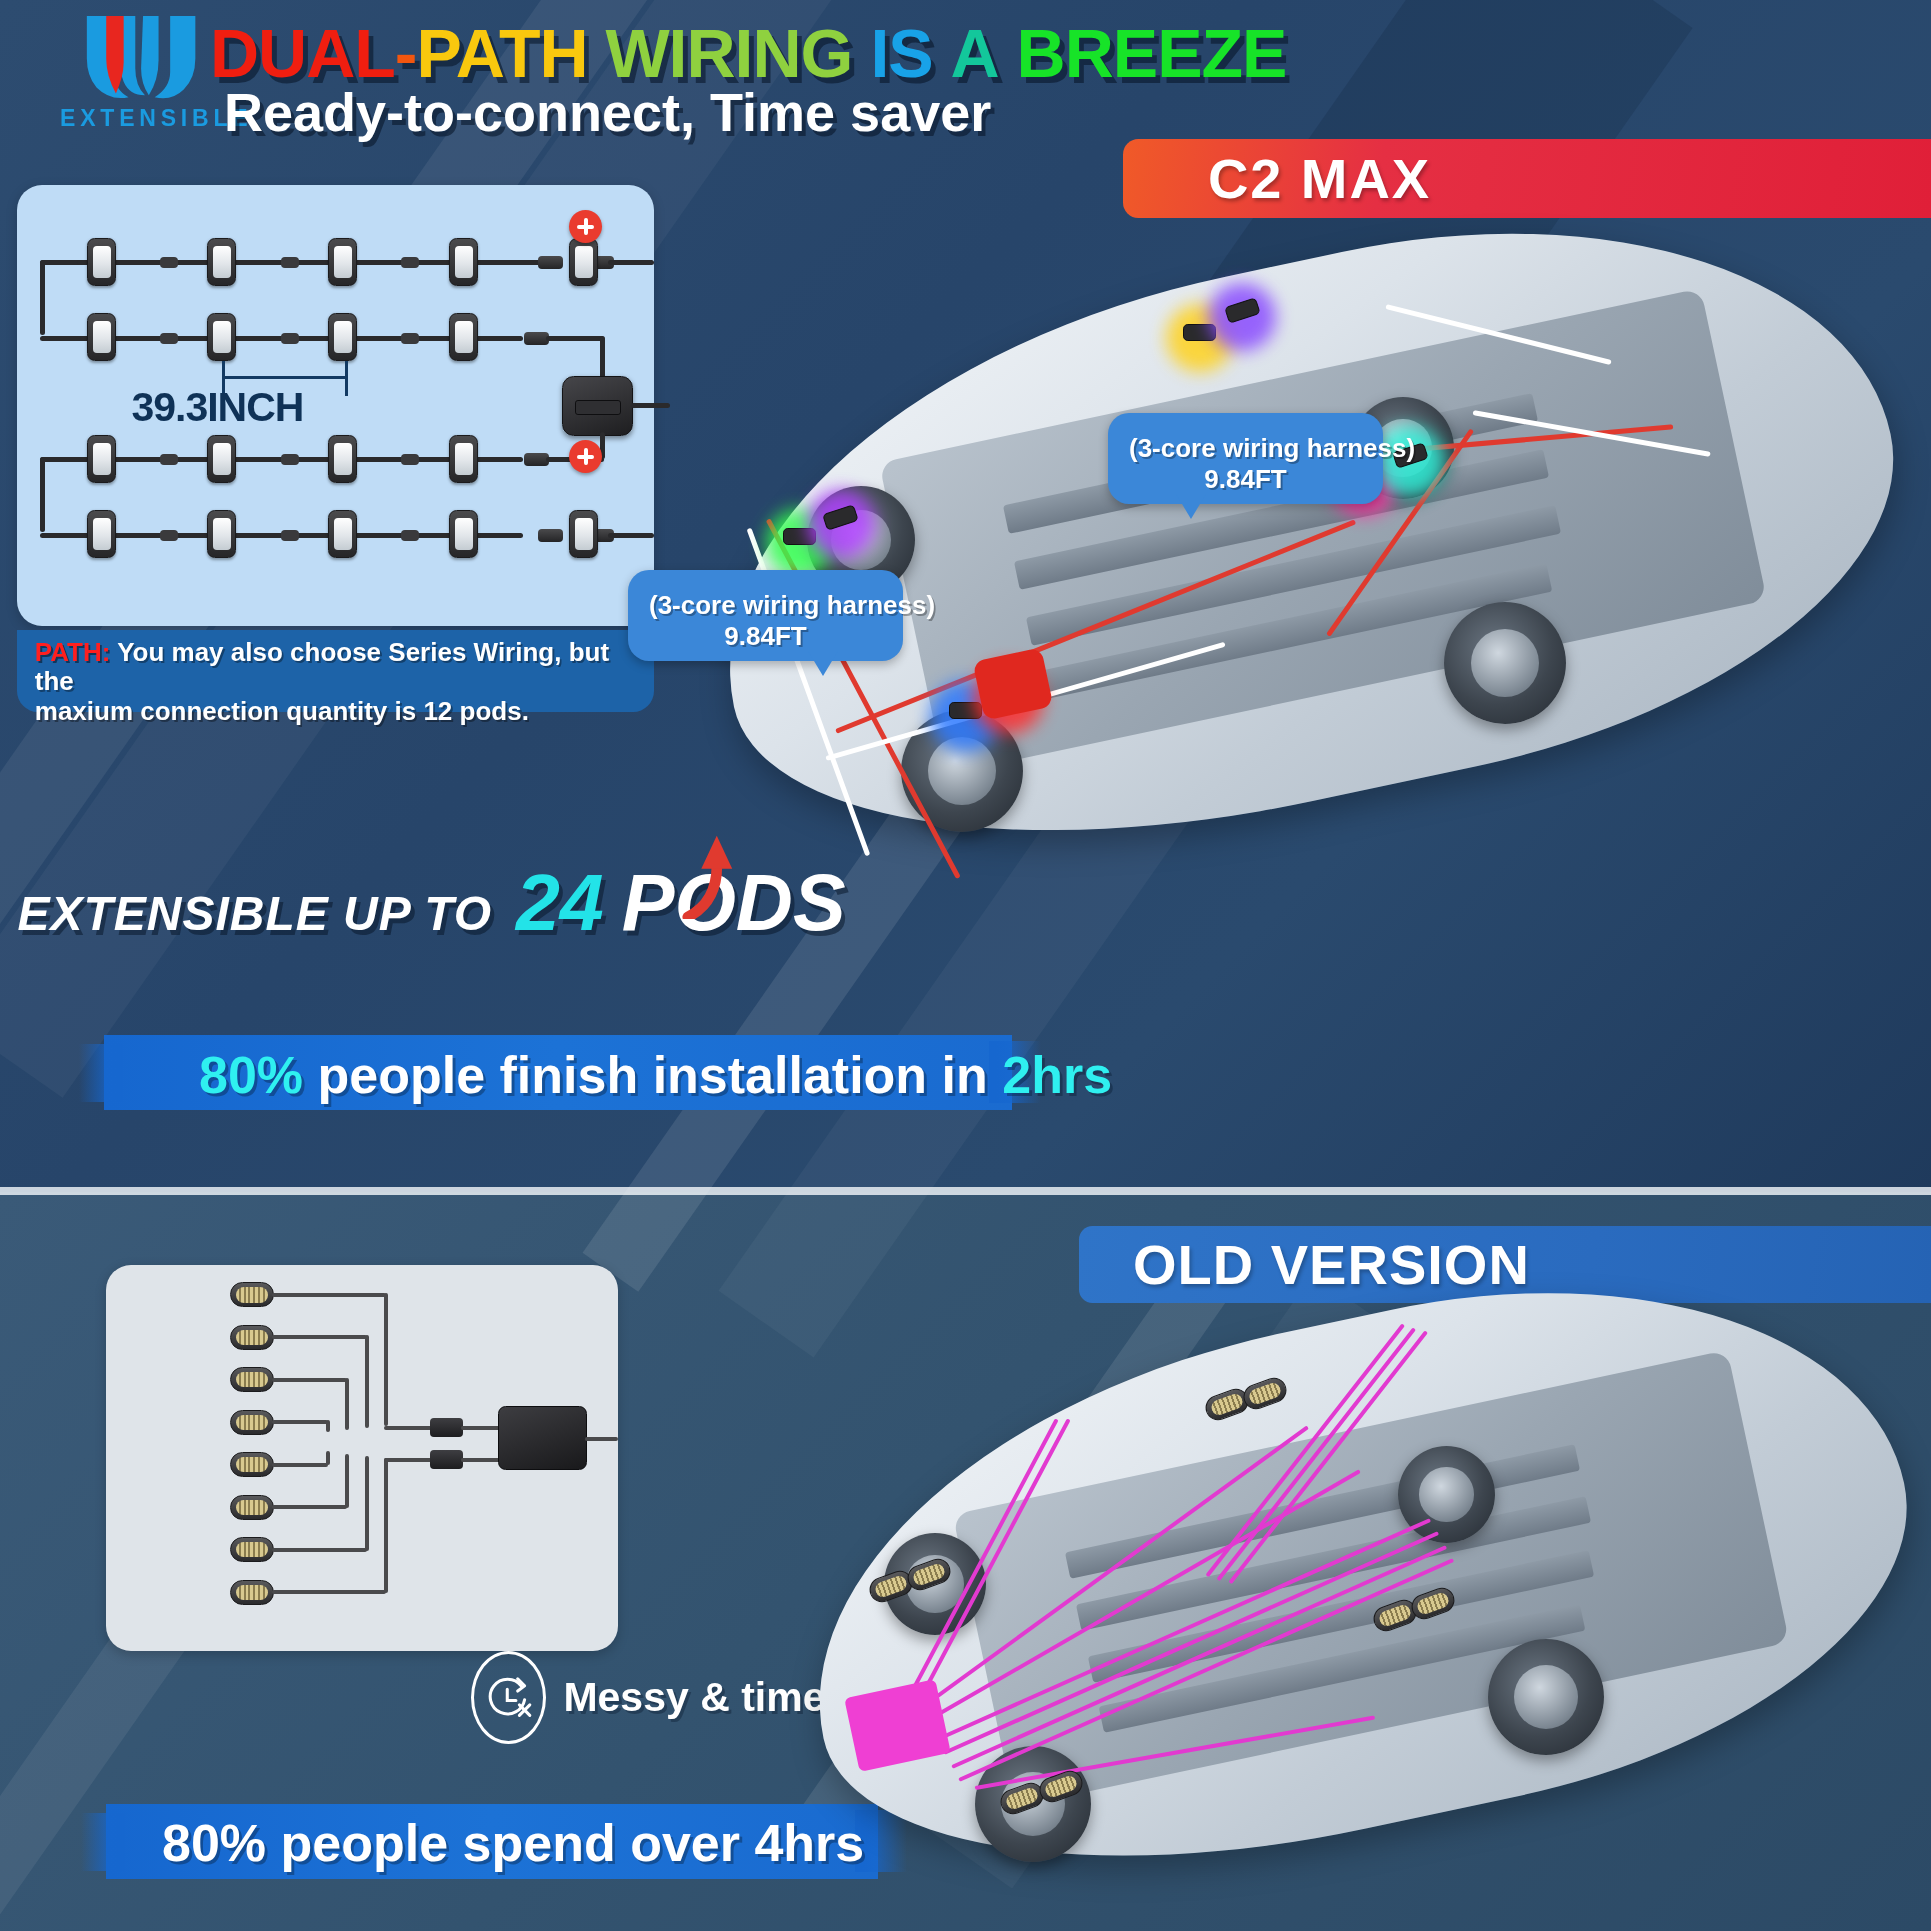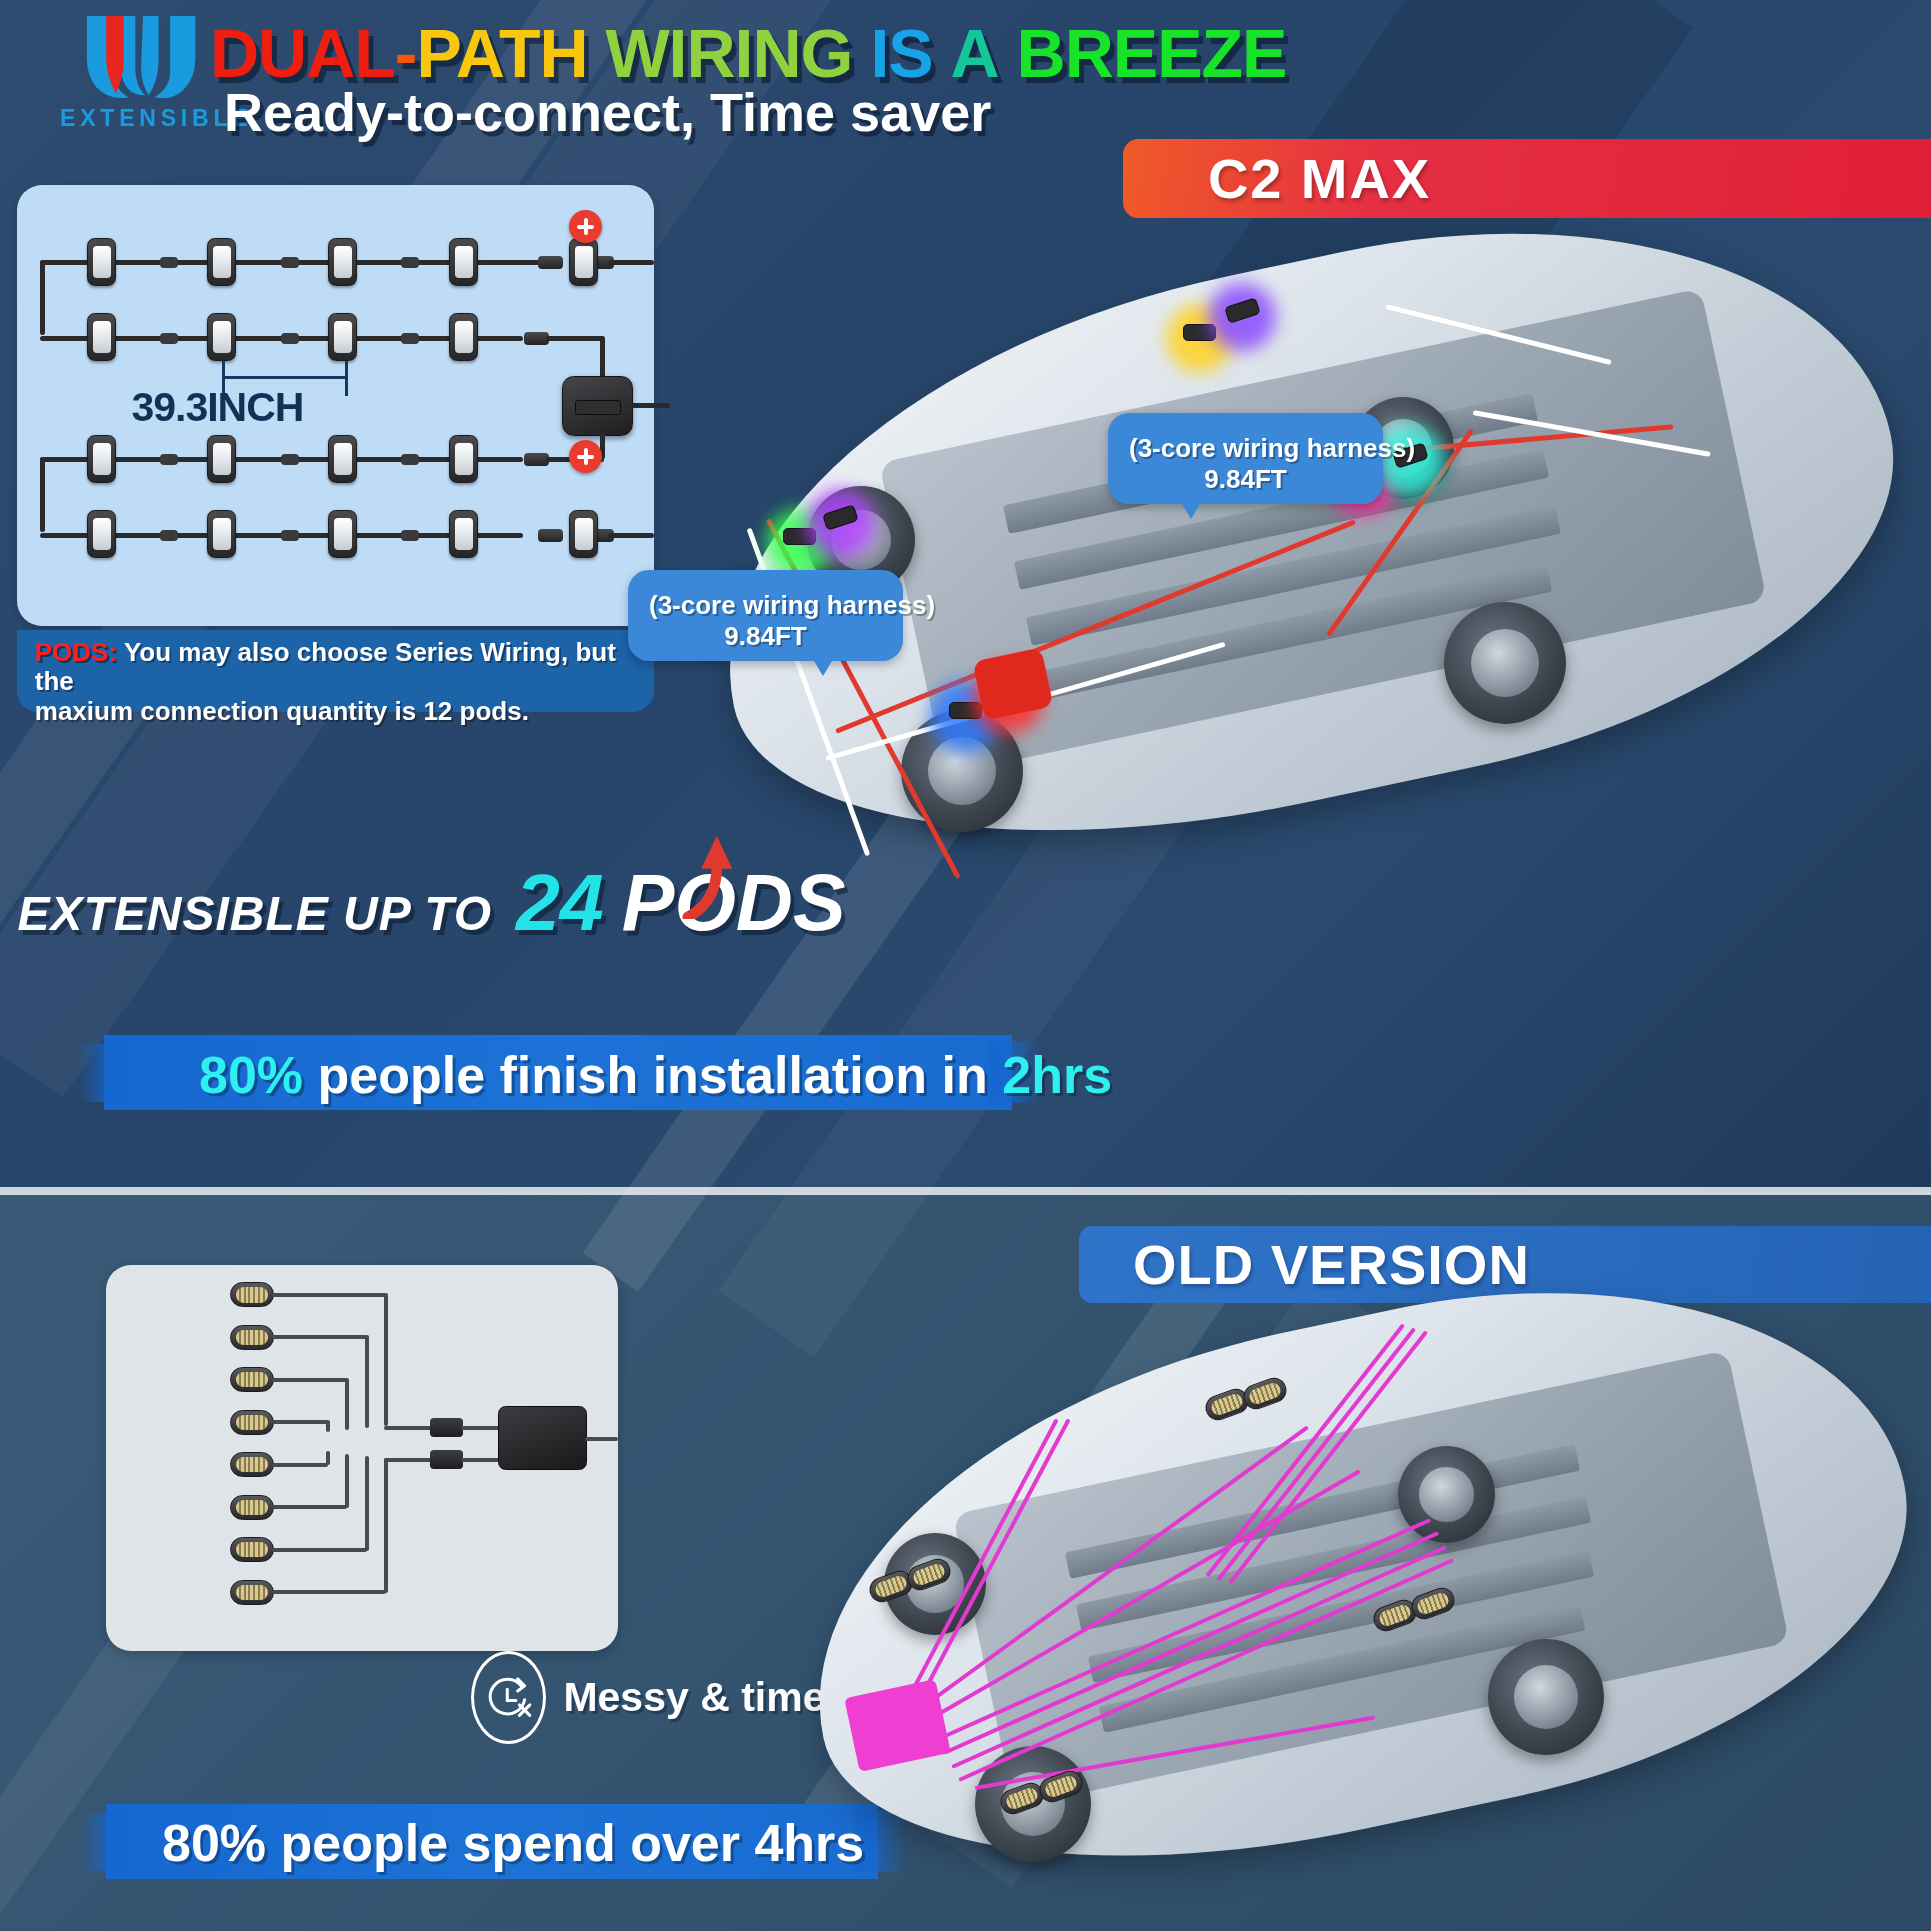--- a/index.html
+++ b/index.html
@@ -366,21 +366,21 @@
     <div class="conn" style="left:384px;top:345px;"></div>
     <div class="plug" style="left:521px;top:344px;"></div>
     <div class="plug" style="left:572px;top:344px;"></div>
     <div class="wire h" style="left:591px;top:348px;width:46px;"></div>
     <div class="pod" style="left:552px;top:325px;"></div>
     <div class="plus-badge" style="left:552px;top:255px;"></div>
   </div>
 
   <div class="note-bar">
     <div class="ln">
-      <span class="kw">PODS:</span>
+      <span class="kw">PATH:</span>
       <span>You may also choose Series Wiring, but the</span>
     </div>
     <div class="ln">maxium connection quantity is 12 pods.</div>
   </div>
 
   <div class="ext">
     <span class="small">EXTENSIBLE UP TO</span>
     <span class="big cyan" style="margin-left:19.3px;">24</span>
     <span class="big" style="margin-left:13.5px;">PODS</span>
   </div>

